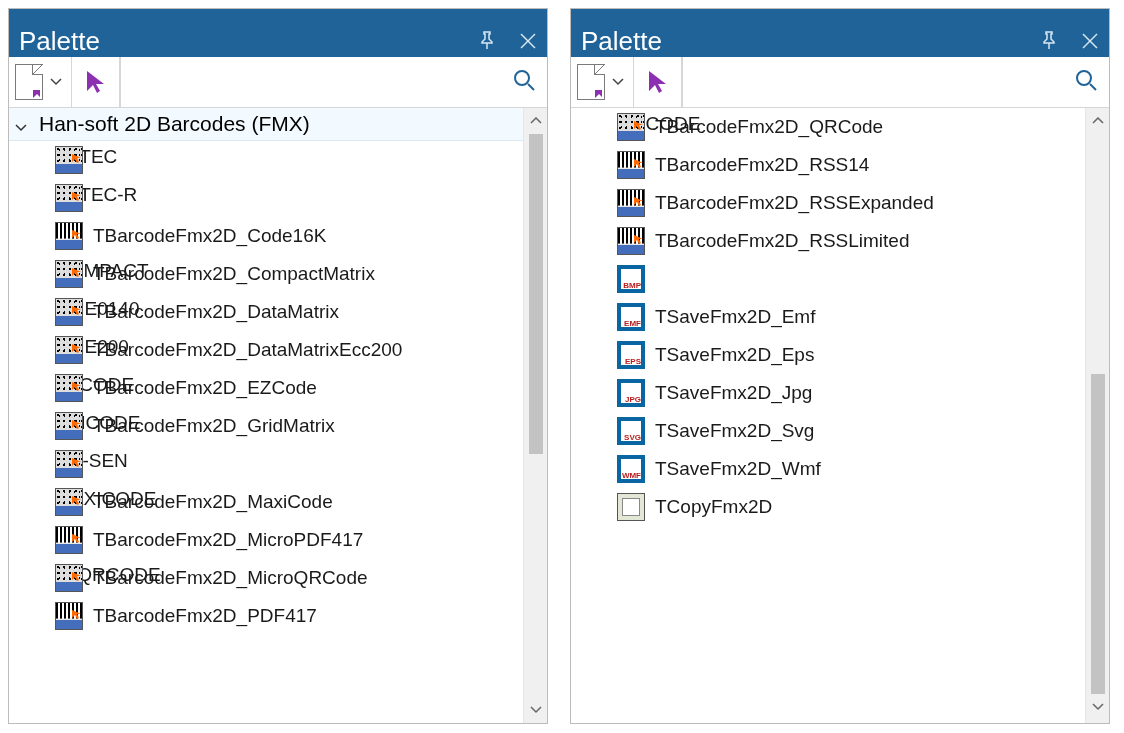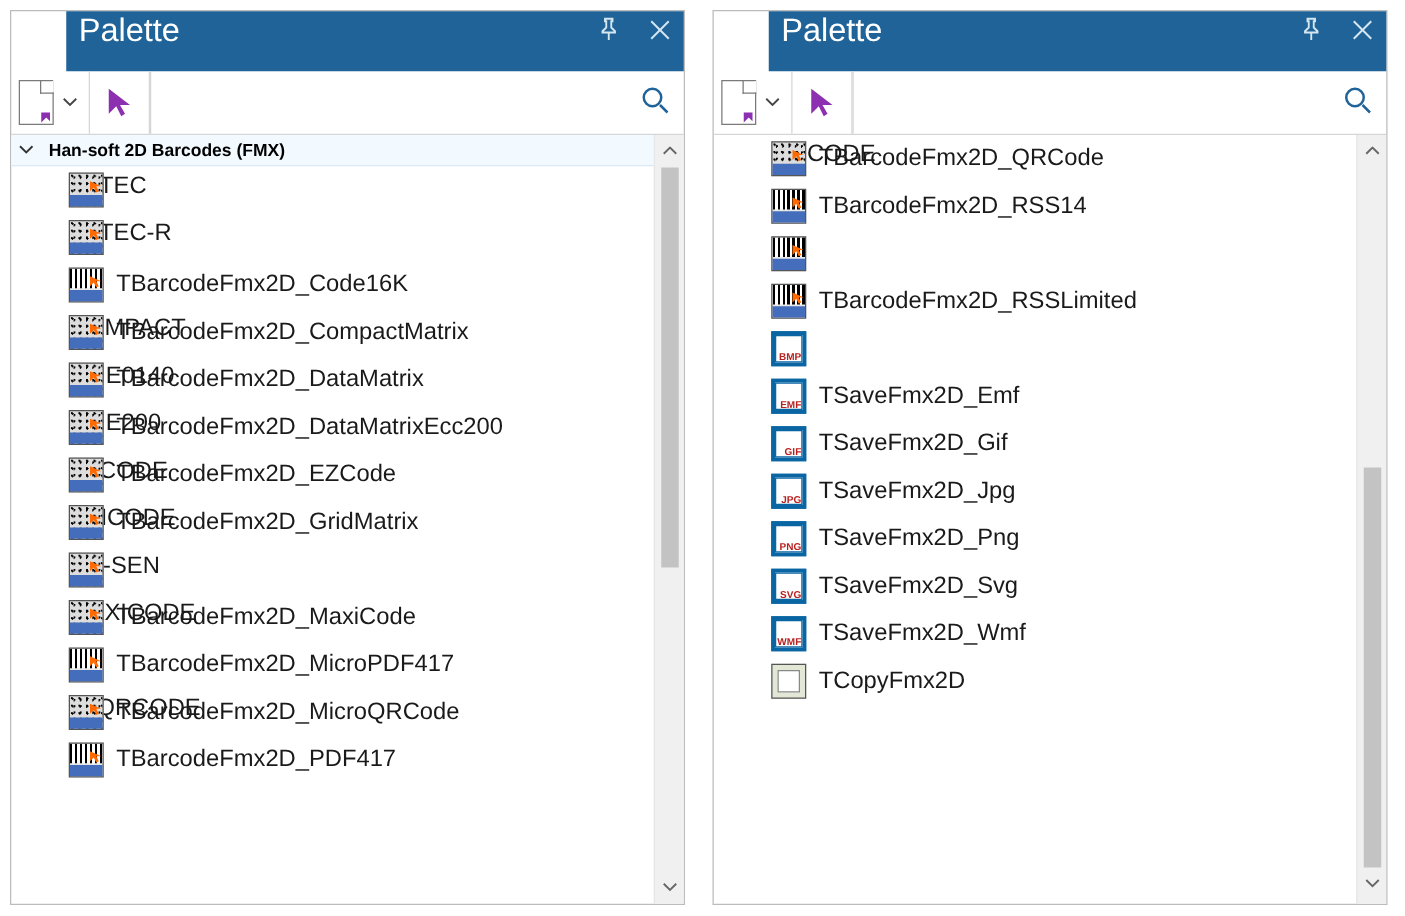--- a/index.html
+++ b/index.html
@@ -19,25 +19,24 @@
     border: 1px solid #bcbcbc;
     display: flex;
     flex-direction: column;
     background: #fff;
   }
   .titlebar {
     background: #1f6398;
     color: #ffffff;
     height: 48px;
     display: flex;
-    align-items: flex-start;
+    align-items: flex-end;
     padding: 0 10px;
     font-size: 26px;
     font-weight: 300;
-    margin-left: 44px;
   }
   .titlebar .title { flex: 1; }
   .titlebar-icons {
     display: flex;
     gap: 22px;
     align-items: center;
   }
   .titlebar-icons svg { stroke: #d7e7f2; }
   .toolbar {
     height: 51px;
@@ -127,22 +126,22 @@
     margin: 2px 0;
   }
   .scroll-spacer { flex: 1; }
   .category-row {
     background: #f3faff;
     border-bottom: 1px solid #dbe9f3;
     display: flex;
     align-items: flex-end;
     padding: 4px 10px 4px 6px;
     gap: 8px;
-    font-weight: 700;
-    font-size: 14px;
+    font-weight: 400;
+    font-size: 21px;
   }
   .chev-open { width:16px;height:16px; display:flex; align-items:center; }
   .item-row {
     display: flex;
     align-items: center;
     gap: 10px;
     padding: 5px 0 5px 46px;
     font-size: 19px;
     color: #1a1a1a;
     white-space: nowrap;
@@ -449,20 +448,21 @@
             <span>TBarcodeFmx2D_RSS14</span>
           </div>
           <div class="item-row">
             <span class="comp-icon barcode">
               <span class="sq"></span>
               <span class="lbl">RSS-ExP</span>
               <span class="cur"><svg width="12" height="12" viewBox="0 0 12 12">
                   <path d="M1 1 L1 9 L4 6 L6 10 L8 9 L6 5 L10 5 Z" fill="#ff6a00"></path>
                 </svg></span>
             </span>
+            <span>TBarcodeFmx2D_RSSExpanded</span>
           </div>
           <div class="item-row">
             <span class="comp-icon barcode">
               <span class="sq"></span>
               <span class="lbl">RSS-LIM</span>
               <span class="cur"><svg width="12" height="12" viewBox="0 0 12 12">
                   <path d="M1 1 L1 9 L4 6 L6 10 L8 9 L6 5 L10 5 Z" fill="#ff6a00"></path>
                 </svg></span>
             </span>
             <span>TBarcodeFmx2D_RSSLimited</span>
@@ -479,39 +479,31 @@
               <span class="sq"></span>
               <span class="pg"></span>
               <span class="ft">EMF</span>
             </span>
             <span>TSaveFmx2D_Emf</span>
           </div>
           <div class="item-row">
             <span class="comp-icon save">
               <span class="sq"></span>
               <span class="pg"></span>
-              <span class="ft">GIF</span>
-            </span>
-            <span>TSaveFmx2D_Gif</span>
+              <span class="ft">EPS</span>
+            </span>
+            <span>TSaveFmx2D_Eps</span>
           </div>
           <div class="item-row">
             <span class="comp-icon save">
               <span class="sq"></span>
               <span class="pg"></span>
               <span class="ft">JPG</span>
             </span>
             <span>TSaveFmx2D_Jpg</span>
-          </div>
-          <div class="item-row">
-            <span class="comp-icon save">
-              <span class="sq"></span>
-              <span class="pg"></span>
-              <span class="ft">PNG</span>
-            </span>
-            <span>TSaveFmx2D_Png</span>
           </div>
           <div class="item-row">
             <span class="comp-icon save">
               <span class="sq"></span>
               <span class="pg"></span>
               <span class="ft">SVG</span>
             </span>
             <span>TSaveFmx2D_Svg</span>
           </div>
           <div class="item-row">

